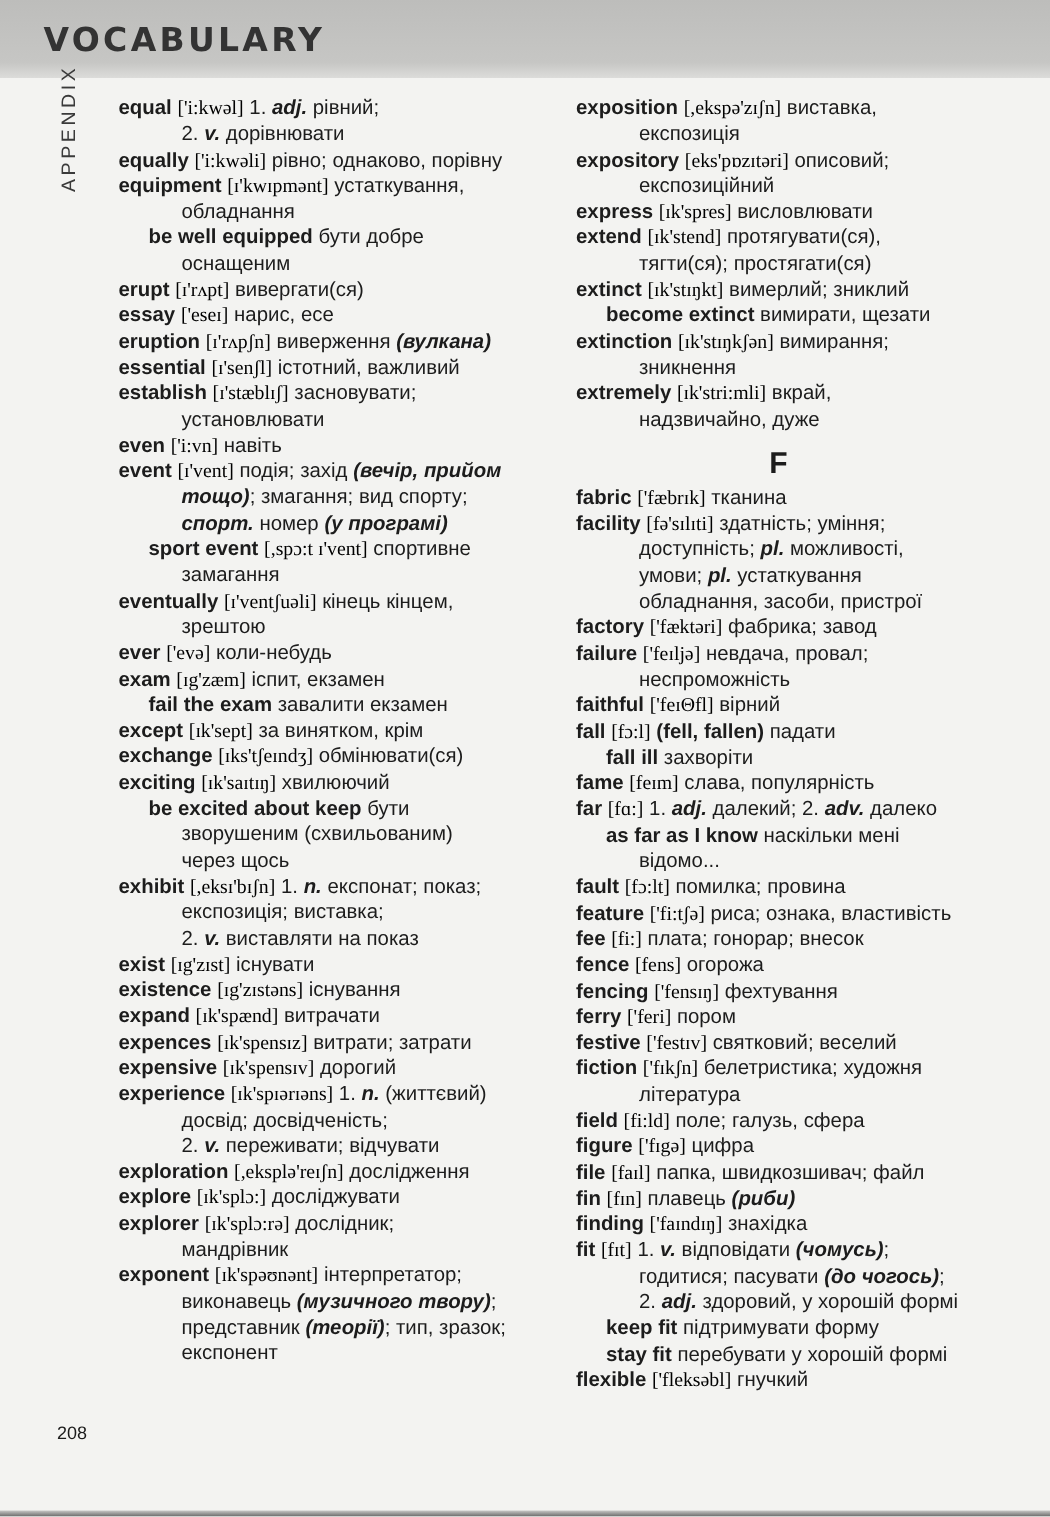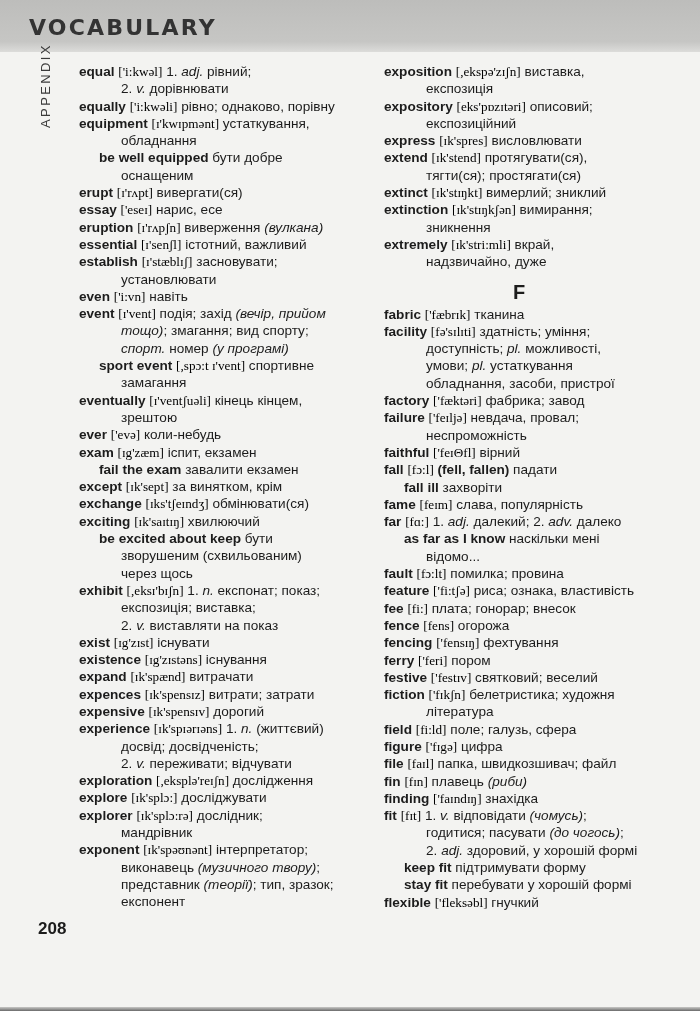--- a/index.html
+++ b/index.html
@@ -24,30 +24,30 @@
     font-size: 13px; letter-spacing: 2.4px; color: #3a3a3a;
     width: 80px; text-align: center;
   }
   .col { position: absolute; top: 63px; font-size: 13.6px; line-height: 17.3px; }
   .col.left { left: 79px; width: 295px; }
   .col.right { left: 384px; width: 310px; }
   .entry { white-space: nowrap; }
   .entry.sub { padding-left: 20px; }
   .hw { font-weight: bold; }
   .tr { font-family: "Liberation Serif", serif; color: #000000; font-size: 13.2px; }
-  .it { font-style: italic; }
+  .it { font-style: italic; font-weight: bold; }
   .cont { padding-left: 42px; white-space: nowrap; }
   .letter {
     text-align: center; font-weight: bold; font-size: 20px;
     height: 26px; line-height: 26px; margin-top: 8px; margin-bottom: 1px;
     padding-right: 40px;
   }
   .page-num {
-    position: absolute; left: 38px; top: 919px;
-    font-weight: bold; font-size: 17px;
+    position: absolute; left: 38px; top: 948px;
+    font-weight: normal; font-size: 12px;
   }
   .bottom-edge {
     position: absolute; left: 0; bottom: 0; width: 700px; height: 4px;
     background: linear-gradient(#c8c8c6, #6a6a6a);
   }
 </style>
 </head>
 <body>
 
 <div class="header">
@@ -109,20 +109,21 @@
   </div>
 <div class="col right" id="col-right">
     <div class="entry"><span class="hw">exposition</span> <span class="tr">[,ekspə'zɪʃn]</span><span> виставка,</span></div>
     <div class="cont"><span>експозиція</span></div>
     <div class="entry"><span class="hw">expository</span> <span class="tr">[eks'pɒzɪtəri]</span><span> описовий;</span></div>
     <div class="cont"><span>експозиційний</span></div>
     <div class="entry"><span class="hw">express</span> <span class="tr">[ɪk'spres]</span><span> висловлювати</span></div>
     <div class="entry"><span class="hw">extend</span> <span class="tr">[ɪk'stend]</span><span> протягувати(ся),</span></div>
     <div class="cont"><span>тягти(ся); простягати(ся)</span></div>
     <div class="entry"><span class="hw">extinct</span> <span class="tr">[ɪk'stɪŋkt]</span><span> вимерлий; зниклий</span></div>
+    <div class="entry sub"><span class="hw">become extinct</span><span> вимирати, щезати</span></div>
     <div class="entry"><span class="hw">extinction</span> <span class="tr">[ɪk'stɪŋkʃən]</span><span> вимирання;</span></div>
     <div class="cont"><span>зникнення</span></div>
     <div class="entry"><span class="hw">extremely</span> <span class="tr">[ɪk'stri:mli]</span><span> вкрай,</span></div>
     <div class="cont"><span>надзвичайно, дуже</span></div>
     <div class="letter">F</div>
     <div class="entry"><span class="hw">fabric</span> <span class="tr">['fæbrɪk]</span><span> тканина</span></div>
     <div class="entry"><span class="hw">facility</span> <span class="tr">[fə'sɪlɪti]</span><span> здатність; уміння;</span></div>
     <div class="cont"><span>доступність; </span><span class="it">pl.</span><span> можливості,</span></div>
     <div class="cont"><span>умови; </span><span class="it">pl.</span><span> устаткування</span></div>
     <div class="cont"><span>обладнання, засоби, пристрої</span></div>

